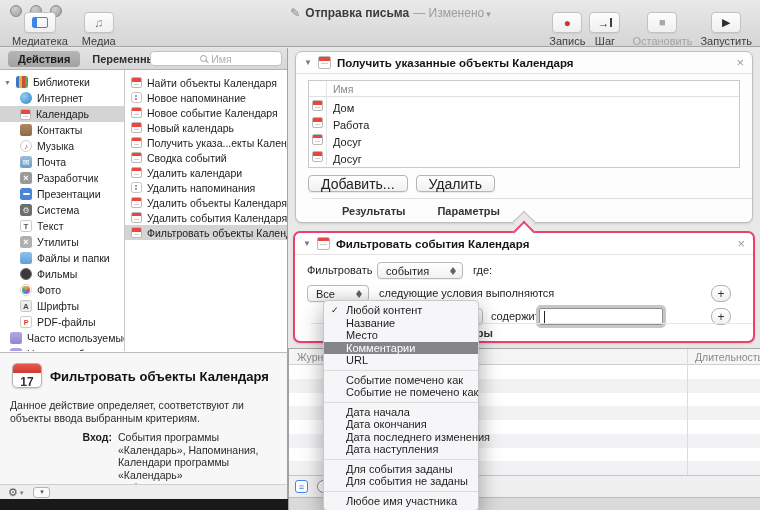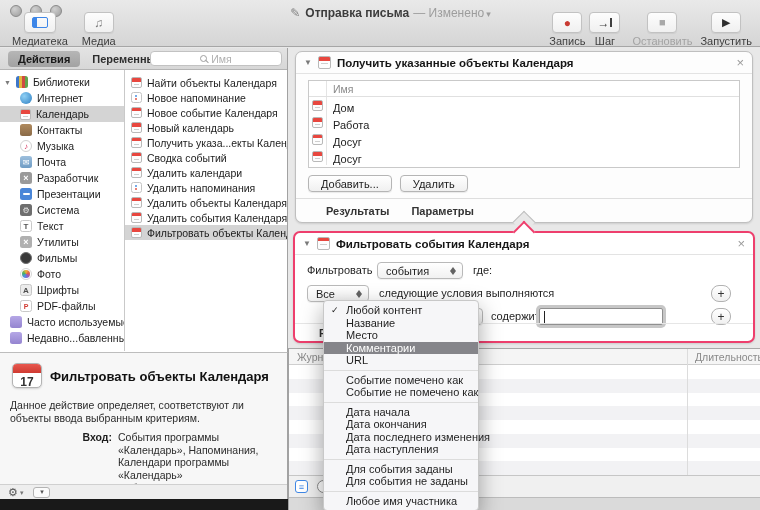--- a/index.html
+++ b/index.html
@@ -131,24 +131,24 @@
   .bheader .bclose{color:#9b9b9b;font-size:13px;line-height:1;}
   .ical13{width:13px;height:13px;}
   .atable{margin:6px 12px 0 12px;height:88px;border:1px solid #c9c9c9;background:#fff;font-size:11px;overflow:hidden;}
   .t-head{height:16px;display:flex;align-items:center;border-bottom:1px solid #e0e0e0;}
   .t-hname{color:#8a8a8a;font-size:10.5px;padding-left:6px;}
   .t-row{height:17px;display:flex;align-items:flex-end;}
   .t-icell{width:18px;height:100%;flex:none;border-right:1px solid #e4e4e4;
     display:flex;align-items:center;justify-content:center;}
   .t-name{padding-left:6px;color:#222;}
   .btnrow{margin:7px 12px 0;display:flex;gap:8px;}
-  .pbtn{height:17px;padding:0 12px;font-size:11px;font-family:inherit;border:1px solid #b5b5b5;border-radius:4px;
+  .pbtn{height:17px;padding:0 12px;font-size:14px;font-family:inherit;border:1px solid #b5b5b5;border-radius:4px;
     background:linear-gradient(#fff,#f0f0f0);box-shadow:0 1px 1px rgba(0,0,0,.08);color:#222;}
-  .bfooter{position:absolute;left:0;right:0;bottom:0;height:24px;border-top:1px solid #dedede;
-    display:flex;align-items:center;gap:22px;padding-left:30px;font-size:11px;font-weight:bold;color:#333;}
+  .bfooter{position:absolute;left:16px;right:0;bottom:0;height:24px;border-top:1px solid #dedede;
+    display:flex;align-items:center;gap:32px;padding-left:30px;font-size:11px;font-weight:bold;color:#333;}
   .bfooter2{height:18px;padding-left:24px;border-top:1px solid #e6e6e6;}
   .notch{position:absolute;left:50%;width:16px;height:16px;transform:translateX(-50%) rotate(45deg);}
   .notch1{bottom:-8px;background:#e8e8e8;border-top:1px solid #bfbfbf;border-left:1px solid #bfbfbf;}
   .notch2{top:-9px;background:#fff;border-top:2px solid #ee3f6d;border-left:2px solid #ee3f6d;}
   .frow{position:absolute;left:0;right:0;height:18px;padding-left:15px;}
   .frow .flab{position:absolute;top:2px;font-size:11px;color:#1e1e1e;}
   .popup{position:absolute;height:17px;border:1px solid #b9b9b9;border-radius:4px;
     background:linear-gradient(#fff,#f1f1f1);box-shadow:0 1px 1px rgba(0,0,0,.06);
     display:flex;align-items:center;padding:0 20px 0 8px;font-size:11px;color:#1e1e1e;}
   .popup::before{content:"";position:absolute;right:6px;top:3.5px;
@@ -295,20 +295,24 @@
           </div>
         <div class="sb-row">
             <span class="si i-text"></span>
             <span>Текст</span>
           </div>
         <div class="sb-row">
             <span class="si i-util"></span>
             <span>Утилиты</span>
           </div>
         <div class="sb-row">
+            <span class="si i-files"></span>
+            <span>Файлы и папки</span>
+          </div>
+        <div class="sb-row">
             <span class="si i-movies"></span>
             <span>Фильмы</span>
           </div>
         <div class="sb-row">
             <span class="si i-photos"></span>
             <span>Фото</span>
           </div>
         <div class="sb-row">
             <span class="si i-fonts"></span>
             <span>Шрифты</span>

